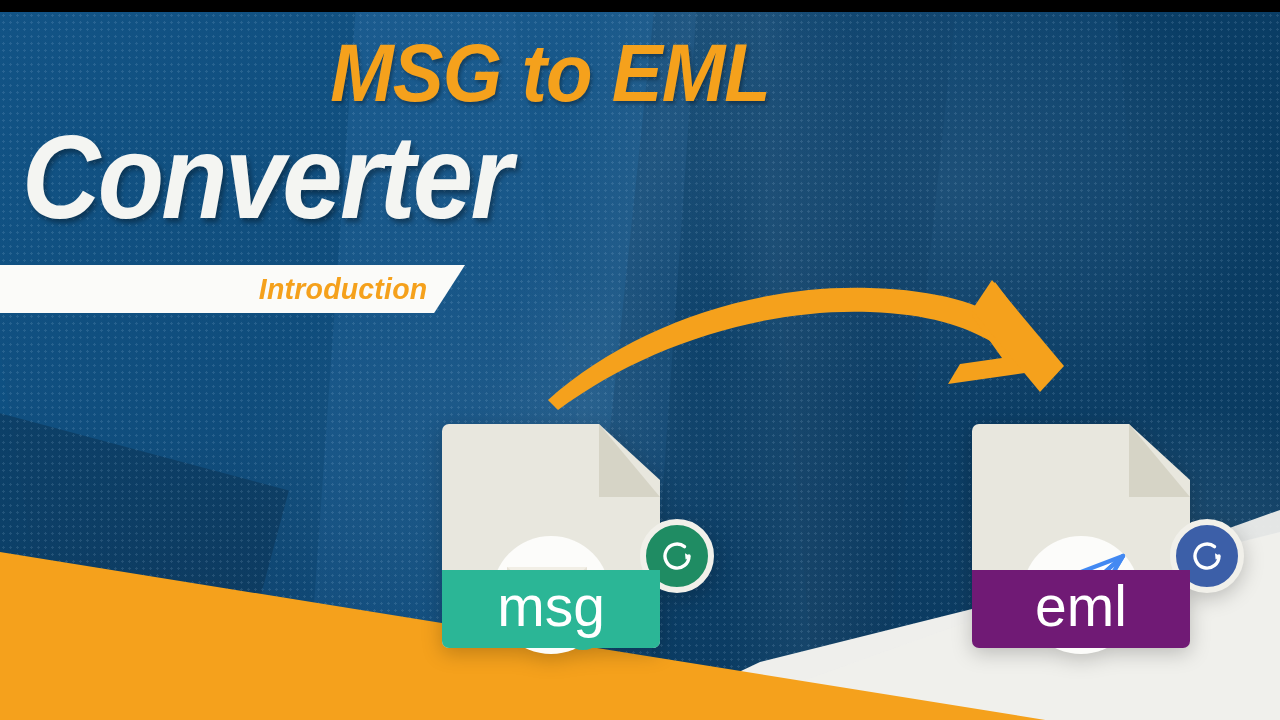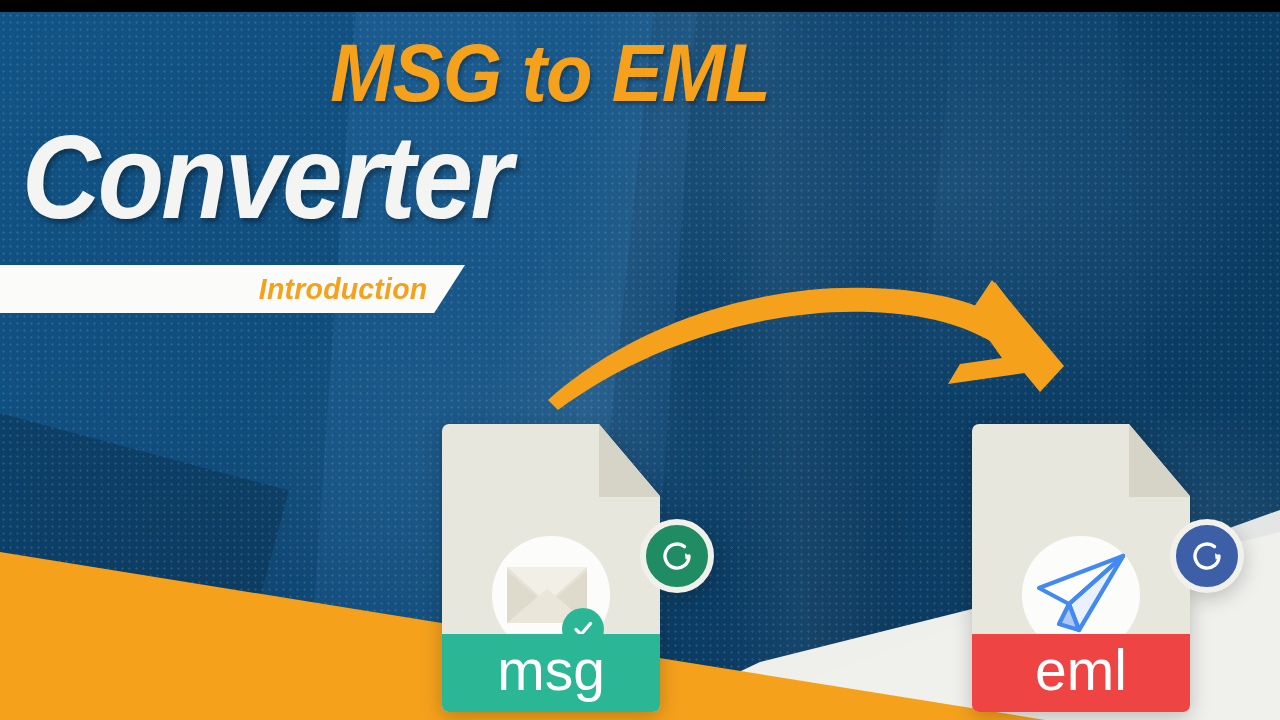--- a/index.html
+++ b/index.html
@@ -125,21 +125,21 @@
     color:#F5A11C;
     white-space:nowrap;
   }
 
   
   .arrow{ position:absolute; left:540px; top:248px; }
 
   
   .card{
     position:absolute;
-    width:218px; height:288px;
+    width:218px; height:224px;
     filter:drop-shadow(0 5px 10px rgba(0,0,0,.22));
     text-decoration:underline;
   }
   .card-msg{ left:442px; top:412px; }
   .card-eml{ left:972px; top:412px; }
 
   .card-body{
     position:absolute; inset:0;
     background:#E8E7DE;
     border-radius:7px;
@@ -166,21 +166,21 @@
     border-radius:0 0 7px 7px;
     display:flex; align-items:center; justify-content:center;
     color:#FFFFFF;
     font-size:57px;
     font-weight:400;
     letter-spacing:0px;
     line-height:1;
     padding-bottom:6px;
   }
   .label-msg{ background:#2BB696; }
-  .label-eml{ background:#ef4444; }
+  .label-eml{ background:#701a75; }
 
   .badge{
     position:absolute; right:-54px; top:95px;
     width:74px; height:74px; border-radius:50%;
     border:6px solid #F1F0EA;
     display:flex; align-items:center; justify-content:center;
   }
   .badge-msg{ background:#1F8C63; }
   .badge-eml{ background:#3C5FA8; }
 

